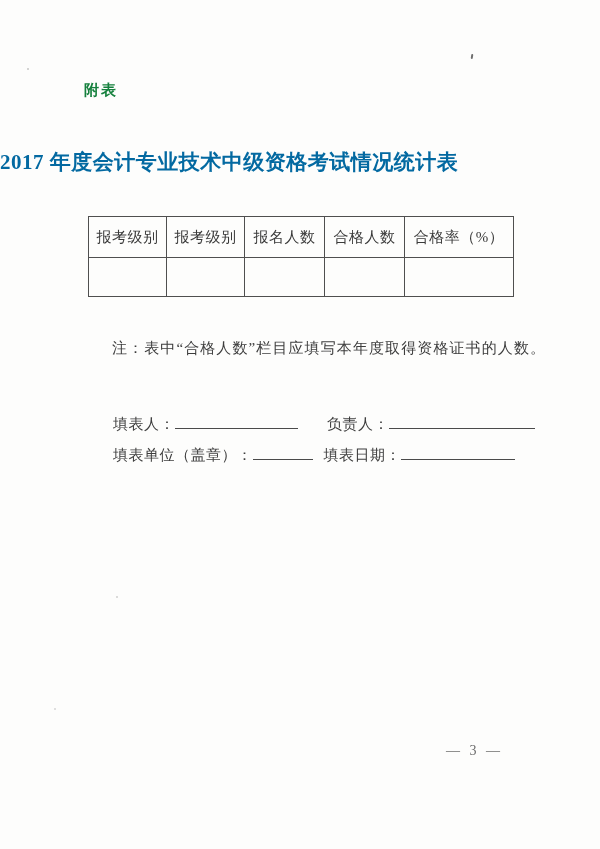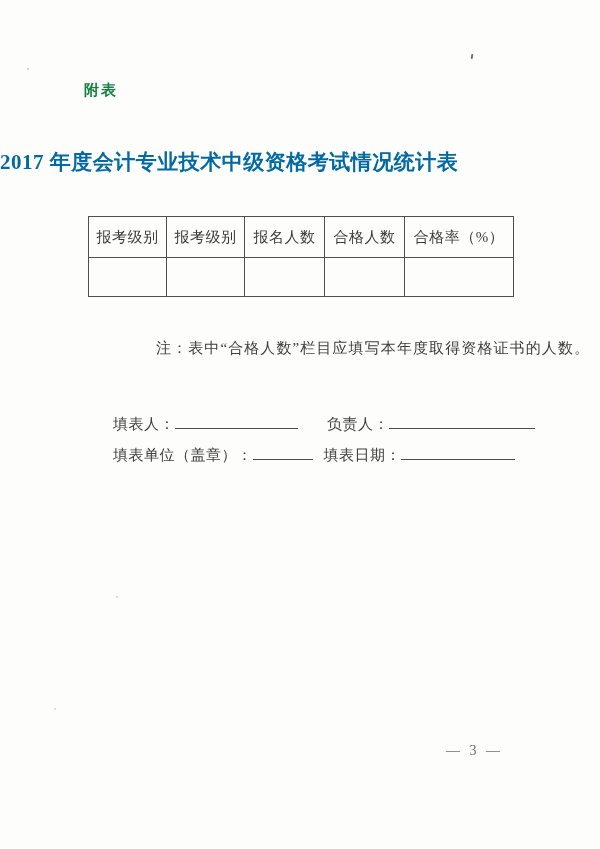--- a/index.html
+++ b/index.html
@@ -59,21 +59,20 @@
   table.stats-table { border-top-width: 2px; }
 
   .note-line {
     position: absolute;
     left: 112px;
     top: 339px;
     font-size: 15px;
     letter-spacing: 1.1px;
     color: #3d3d3d;
     white-space: nowrap;
-    margin-left: 44px;
   }
 
   .form-row {
     position: absolute;
     left: 113px;
     font-size: 15px;
     color: #3d3d3d;
     letter-spacing: 0.5px;
     white-space: nowrap;
     line-height: 19px;

